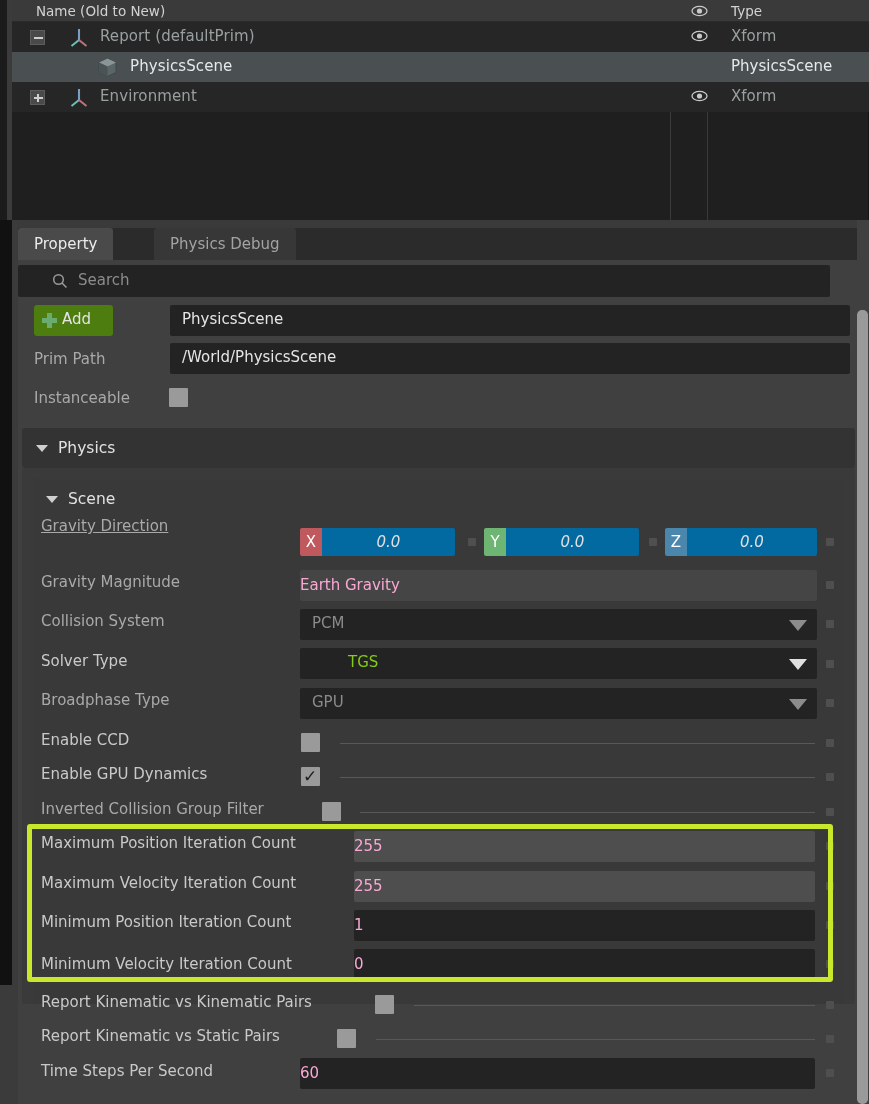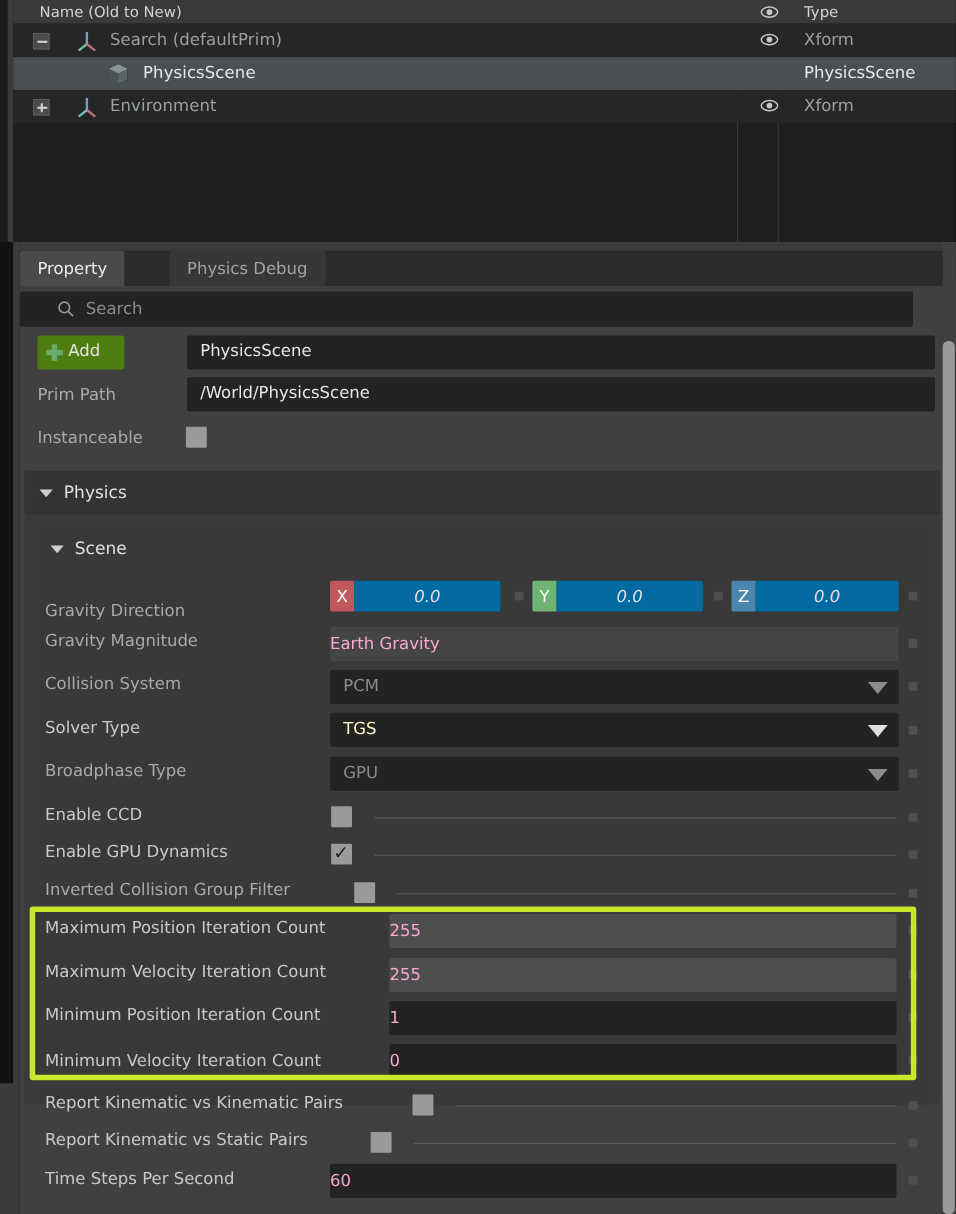--- a/index.html
+++ b/index.html
@@ -93,21 +93,21 @@
   .ax-z{ background:#4b87ad; }
   .axisval{ position:absolute; top:0; height:28px; background:#0369a1; border-radius:0 2px 2px 0;
             font-size:15px; color:#e0e0e0; text-align:center; line-height:28px;font-style:italic; }
 
   .minisq{ position:absolute; width:8px; height:8px; background:#4f4f4f; border-radius:1px; }
 
   .dropdown{ position:absolute; height:31px; background:#232323; border-radius:2px; }
   .dropdown .dtext{ position:absolute; left:12px; top:5px; font-size:15px; }
   .dropdown .darrow{ position:absolute; right:10px; top:11px; width:0; height:0;
                      border-left:9px solid transparent; border-right:9px solid transparent; border-top:11px solid #8c8c8c; }
-  .dropdown.active .dtext{ color:#fef9c3; }
+  .dropdown.active .dtext{ color:#84cc16;margin-left:36px; }
   .dropdown.active .darrow{ border-top-color:#e0e0e0; }
   .dropdown.dim .dtext{ color:#8b8b8b; }
 
   .chk{ position:absolute; width:19px; height:19px; background:#9a9a9a; border-radius:1px; }
   .chkline{ position:absolute; height:1px; background:#585858; }
   .checkmark{ position:absolute; left:2px; top:0px; font-size:17px; color:#1d1d1d; line-height:19px; }
 
   .numfield{ position:absolute; height:31px; border-radius:2px; font-size:15px;
              color:#f9a8d4; text-align:left; line-height:31px; }
   .nf-hover{ background:#4e4e4e; }
@@ -147,21 +147,21 @@
 
     <div class="tree-row alt" style="top:22px;">
       <span class="expander"></span>
       <span class="prim-icon" style="left:56px;">
         <svg width="22" height="22" viewBox="0 0 22 22">
           <line x1="11" y1="14" x2="11" y2="3" stroke="#7a9cc6" stroke-width="2.1"></line>
           <line x1="11" y1="14" x2="3.5" y2="20" stroke="#6fbfb0" stroke-width="2.1"></line>
           <line x1="11" y1="14" x2="18.5" y2="20" stroke="#c0707a" stroke-width="2.1"></line>
         </svg>
       </span>
-      <span class="label lbl-dim" style="left:88px;">Search (defaultPrim)</span>
+      <span class="label lbl-dim" style="left:88px;">Report (defaultPrim)</span>
       <span class="eye-cell">
         <svg width="17" height="16" viewBox="0 0 17 16">
             <ellipse cx="8.5" cy="8" rx="7.5" ry="4.6" fill="none" stroke="#c9c9c9" stroke-width="1.3"></ellipse>
             <circle cx="8.5" cy="8" r="2.6" fill="#c9c9c9"></circle>
           </svg>
       </span>
       <span class="type-cell lbl-dim">Xform</span>
     </div>
 
     <div class="tree-row sel" style="top:52px;">
@@ -241,21 +241,21 @@
     <span class="grp-title" style="left:36px; top:11px;">Physics</span>
   </div>
 
   <div class="scene-bg"></div>
   <div class="scene-inner"></div>
   <div class="grp grp-scene">
     <span class="caret" style="left:12px; top:17px;"></span>
     <span class="grp-title" style="left:34px; top:11px;">Scene</span>
   </div>
 
-  <div class="rowlabel" style="left:41px; top:546px;">Gravity Direction</div>
+  <div class="rowlabel" style="left:41px; top:517px;text-decoration:underline;">Gravity Direction</div>
   <div style="position:absolute;left:300px;top:528px;width:155px;height:28px;">
     <span class="axisbadge ax-x" style="left:0;">X</span>
     <span class="axisval" style="left:22px;width:133px;">0.0</span>
   </div>
   <div class="minisq" style="left:468px; top:538px;"></div>
   <div style="position:absolute;left:484px;top:528px;width:155px;height:28px;">
     <span class="axisbadge ax-y" style="left:0;">Y</span>
     <span class="axisval" style="left:22px;width:133px;">0.0</span>
   </div>
   <div class="minisq" style="left:649px; top:538px;"></div>

